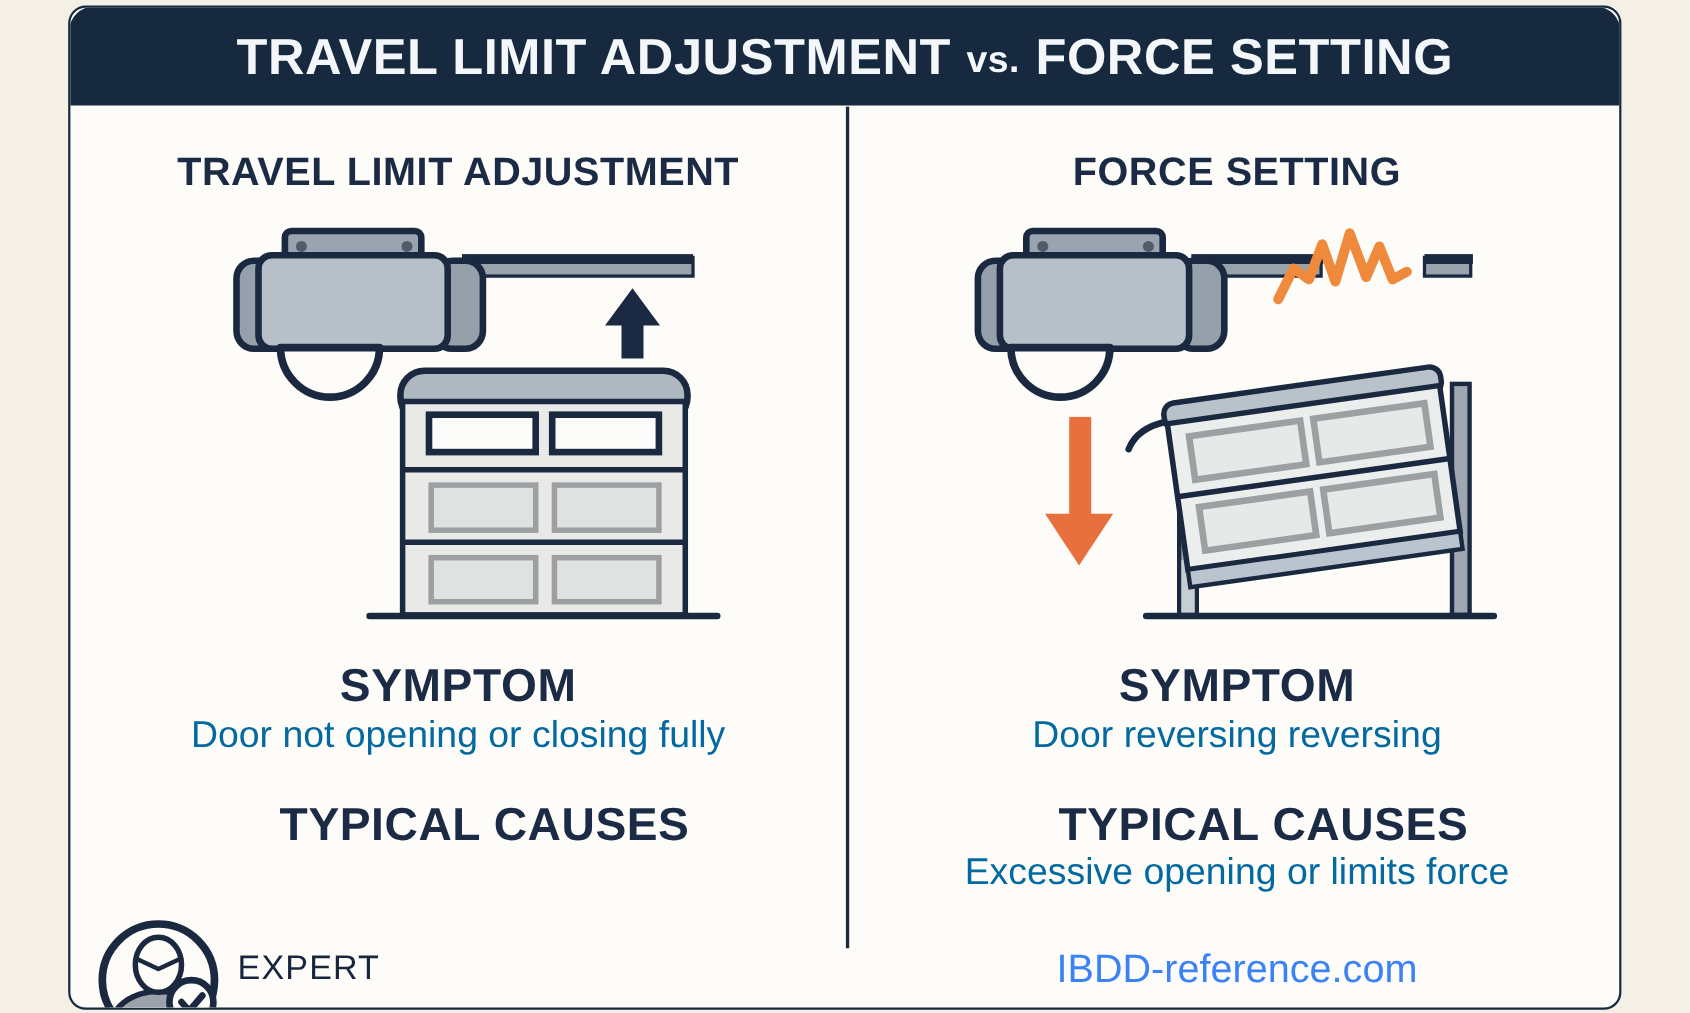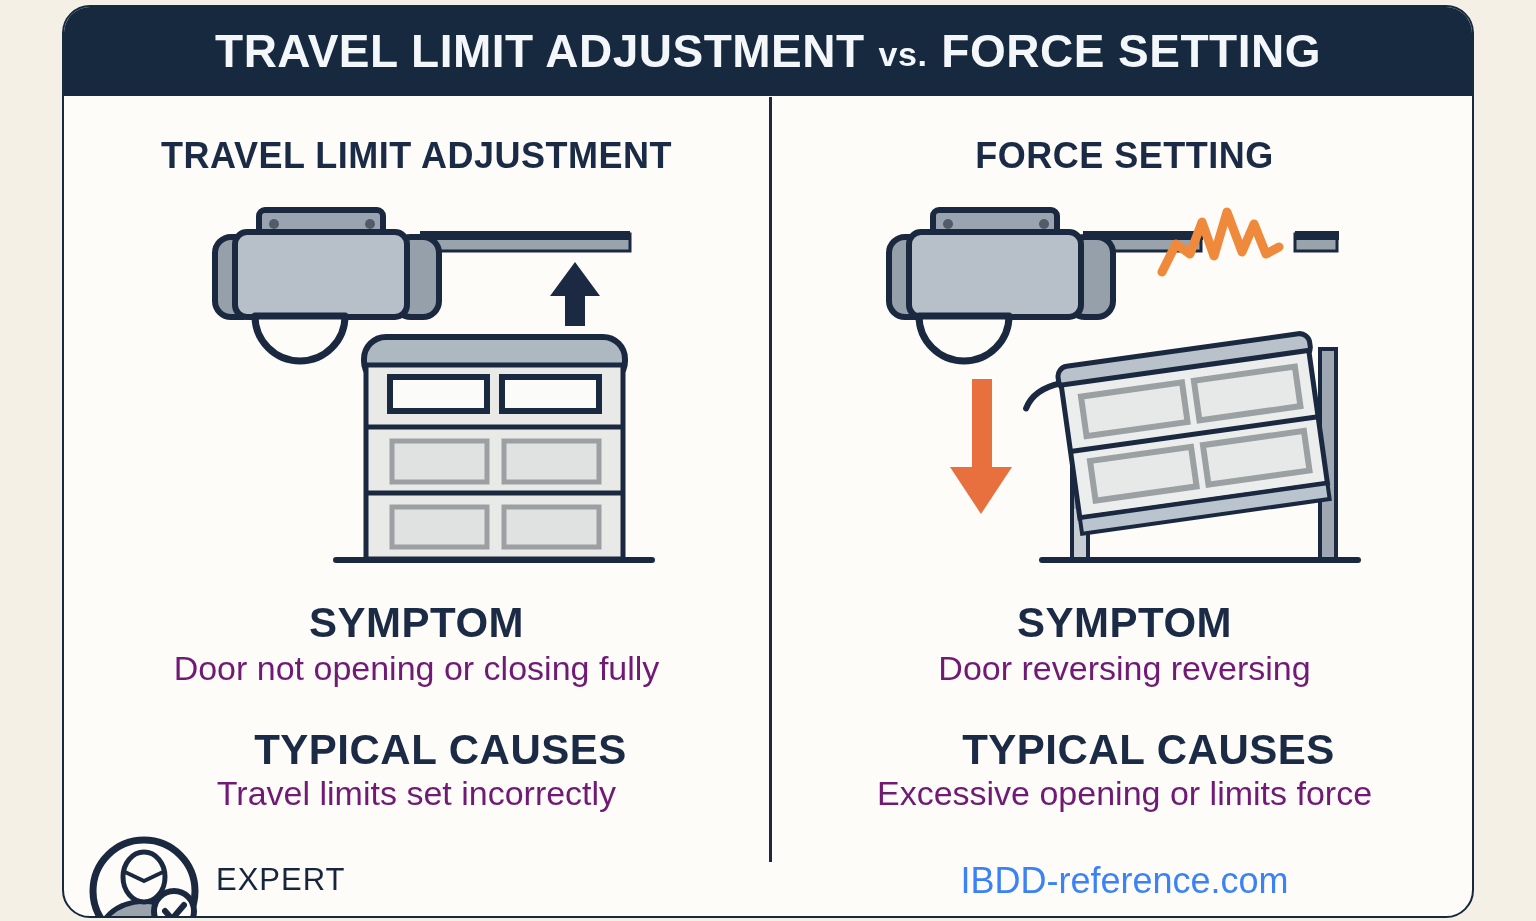--- a/index.html
+++ b/index.html
@@ -8,21 +8,21 @@
     background:#f4f0e5;
     font-family:"Liberation Sans", sans-serif;
     position:relative;overflow:hidden;
     -webkit-font-smoothing:antialiased;
   }
   .panel{
     position:absolute;left:62px;top:5px;
     width:1412px;height:913px;
     background:#fdfcf8;
     border:2px solid #16293f;
-    border-radius:28px;
+    border-radius:16px;
     overflow:hidden;
     box-sizing:border-box;
   }
   .header{
     position:absolute;left:-1px;top:-1px;right:-1px;height:90px;
     background:#16293f;
     border-radius:22px 22px 0 0;
     display:flex;align-items:center;justify-content:center;
     color:#f4f7fa;
     font-weight:bold;
@@ -44,21 +44,21 @@
     font-size:36px;font-weight:bold;color:#1b2b45;
     letter-spacing:0.5px;
   }
   .illus{position:absolute;left:0;top:92px;width:705px;height:400px;}
   .label{
     position:absolute;left:0;width:100%;text-align:center;
     font-size:42px;font-weight:bold;color:#1b2b45;letter-spacing:0.5px;
   }
   .body-text{
     position:absolute;left:0;width:100%;text-align:center;
-    font-size:34px;font-weight:500;color:#701a75;
+    font-size:34px;font-weight:500;color:#0369a1;
   }
   .symptom-label{top:502px;}
   .symptom-text{top:552px;}
   .causes-label{top:629px;padding-left:24px;}
   .causes-text{top:677px;}
   .expert-icon{position:absolute;left:24px;top:826px;width:115px;height:95px;}
   .expert-label{
     position:absolute;left:152px;top:855px;
     font-size:31px;font-weight:normal;color:#17263c;letter-spacing:1px;
   }
@@ -113,21 +113,20 @@
         <rect x="440" y="252" width="95" height="41" fill="#dfe2e0" stroke="#9ca0a2" stroke-width="5"></rect>
         <rect x="328" y="318" width="95" height="40" fill="#dfe2e0" stroke="#9ca0a2" stroke-width="5"></rect>
         <rect x="440" y="318" width="95" height="40" fill="#dfe2e0" stroke="#9ca0a2" stroke-width="5"></rect>
       </g>
       <line x1="272" y1="371" x2="588" y2="371" stroke="#1b2940" stroke-width="6" stroke-linecap="round"></line>
     </svg>
 
     <div class="label symptom-label">SYMPTOM</div>
     <div class="body-text symptom-text">Door not opening or closing fully</div>
     <div class="label causes-label">TYPICAL CAUSES</div>
-    <div class="body-text causes-text">Travel limits set incorrectly</div>
   </div>
 
   <div class="col right">
     <div class="col-title">FORCE SETTING</div>
 
     <svg class="illus" viewBox="0 0 705 400">
 
       <g>
         <rect x="313" y="45" width="116" height="17" fill="#98a3ac" stroke="#1b2940" stroke-width="3"></rect>
         <rect x="311" y="42" width="120" height="9" fill="#1b2940"></rect>

